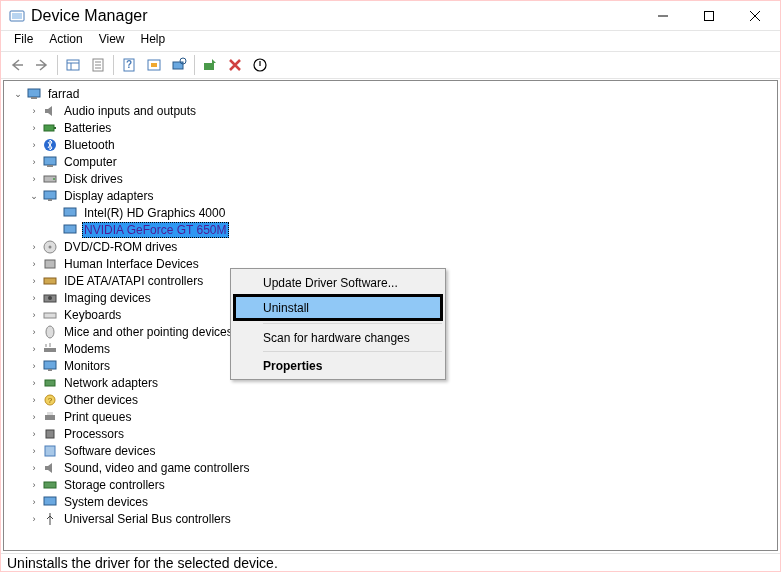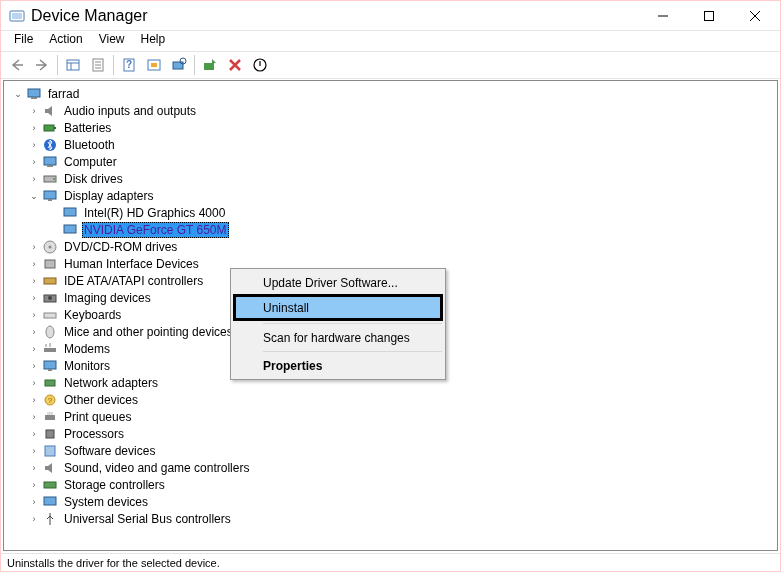--- a/index.html
+++ b/index.html
@@ -33,21 +33,21 @@
 .indent0 { padding-left: 2px; }
 .indent1 { padding-left: 18px; }
 .indent2 { padding-left: 38px; }
 
 .ctxmenu { position: absolute; left: 229px; top: 255px; width: 216px; background: #f0f0f0; border: 1px solid #979797; box-shadow: 2px 2px 3px rgba(0,0,0,0.25); font-size: 12px; z-index: 100; padding: 2px; margin-top: 12px; }
 .ctxmenu .item { height: 23px; display: flex; align-items: center; padding-left: 30px; }
 .ctxmenu .item.highlight { background: #90c8f6; margin: 0; border: 3px solid #000; padding-left: 27px; height: 27px; text-align: center; }
 .ctxmenu .item.bold { font-weight: bold; }
 .ctxmenu .sepa { height: 1px; background: #d7d7d7; margin: 2px 1px 2px 30px; }
 
-.statusbar { position: absolute; bottom: 0; left: 0; right: 0; height: 18px; font-size: 11px; padding: 1px 6px; color: #000; border-top: 1px solid #e5e5e5; display: flex; align-items: center; }
+.statusbar { position: absolute; bottom: 0; left: 0; right: 0; height: 18px; font-size: 14px; padding: 1px 6px; color: #000; border-top: 1px solid #e5e5e5; display: flex; align-items: center; }
 
 svg { display: block; }
 </style>
 </head>
 <body>
 
 <div class="titlebar">
   <span class="icon">
     <svg viewBox="0 0 16 16">
         <rect x="1" y="3" width="14" height="10" rx="1" fill="#fff" stroke="#4a7cb8"></rect>

